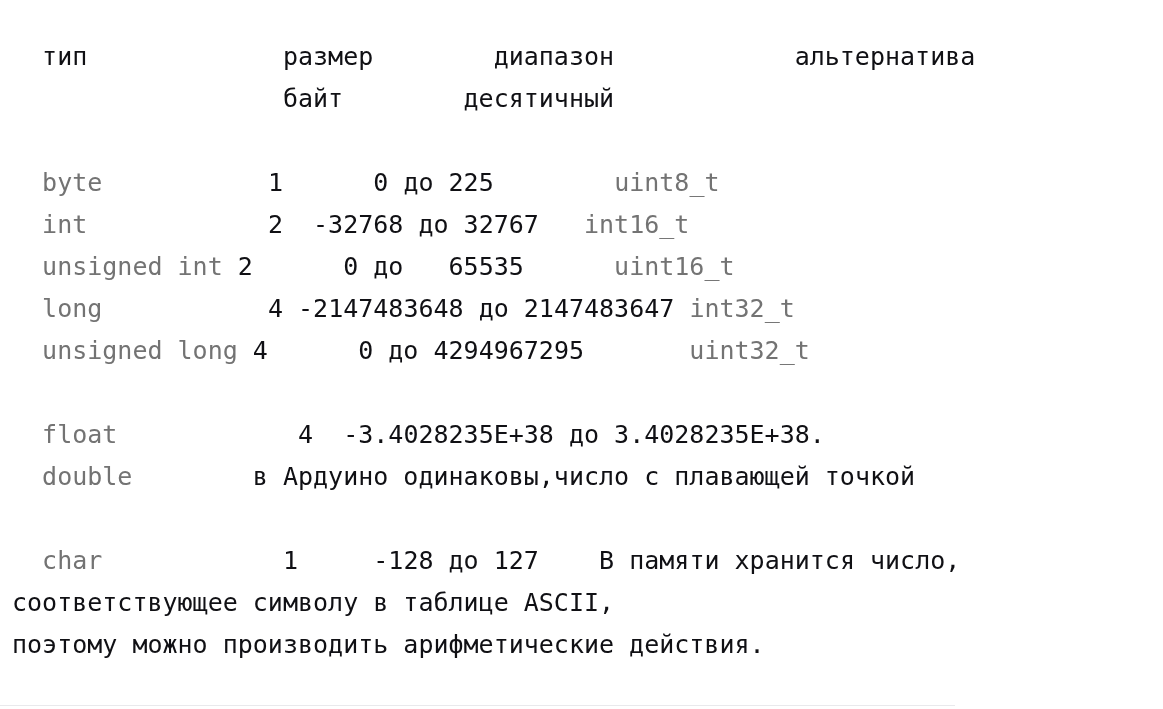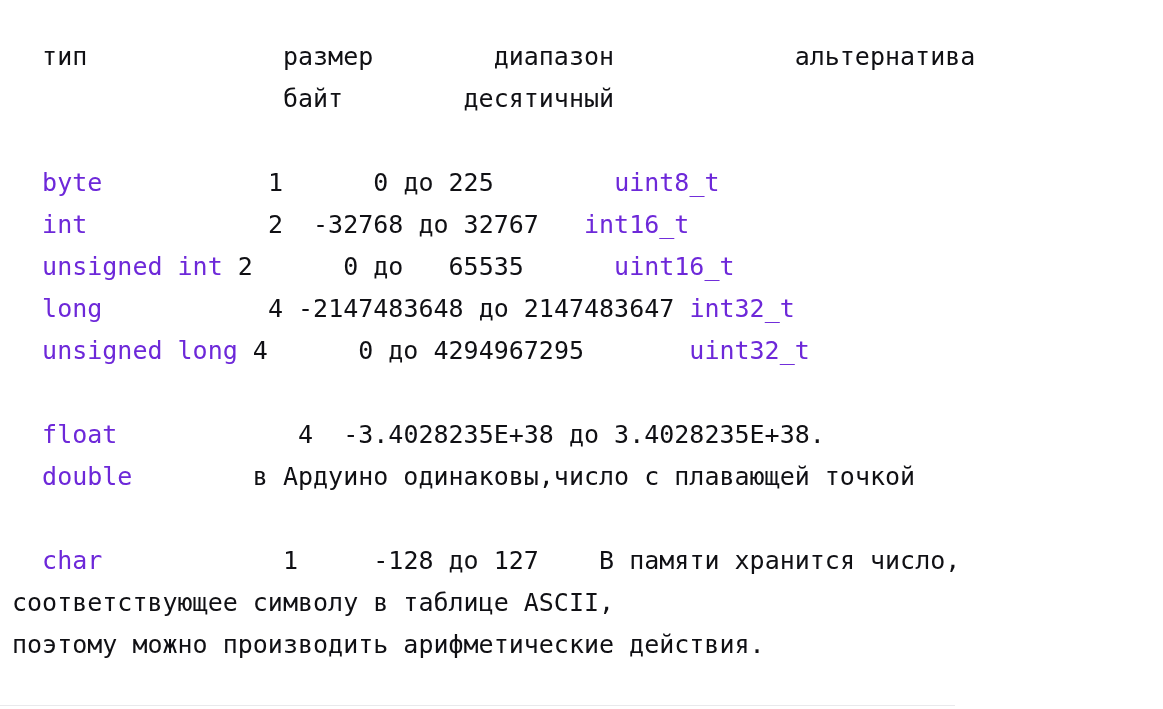--- a/index.html
+++ b/index.html
@@ -42,21 +42,21 @@
     display: block;
     height: 42px;
     white-space: pre;
   }
 
   .line.blank {
     height: 42px;
   }
 
   .kw {
-    color: #6d28d9;
+    color: #737373;
     text-align: right;
   }
 
   .plain {
     color: #101014;
   }
 
   .bottom-rule {
     position: absolute;
     left: 0;

